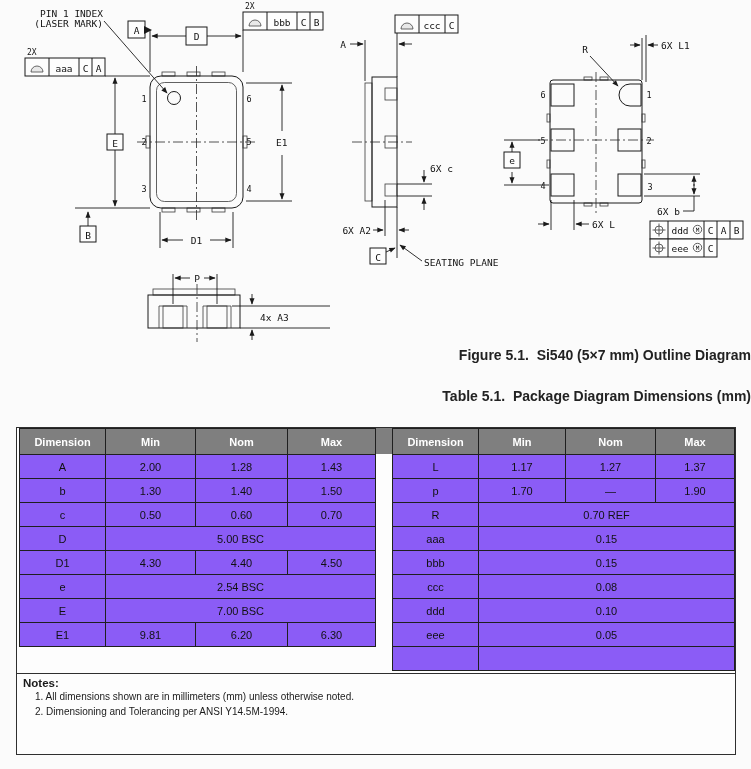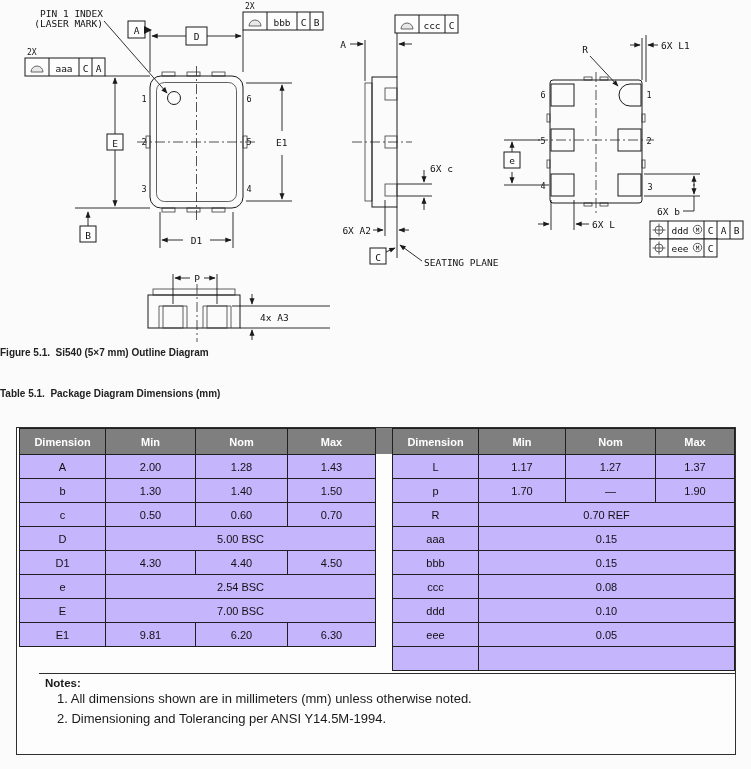--- a/index.html
+++ b/index.html
@@ -15,46 +15,46 @@
   svg .cl{stroke:#2a2a2a;stroke-width:.8;fill:none;stroke-dasharray:10 3 2 3;}
   svg .dim{stroke:#1a1a1a;stroke-width:.9;fill:none;}
   svg text{font-family:"DejaVu Sans Mono",monospace;font-size:9.5px;fill:#111;}
   svg text.tp{font-size:8.5px;}
   svg text.ts{font-size:8px;}
   svg text.tm{font-size:6px;}
   svg .fcf{fill:#fdfdfd;stroke:#1a1a1a;stroke-width:1;}
   svg .dbox{fill:#fdfdfd;stroke:#1a1a1a;stroke-width:1;}
   svg .dome{fill:#e8e8e8;stroke:#444;stroke-width:.8;}
   .caption{
-    position:absolute;left:0;width:751px;text-align:left;
-    font-size:10px;font-weight:bold;color:#222;
+    position:absolute;left:0;width:751px;text-align:right;
+    font-size:14px;font-weight:bold;color:#222;
   }
   #figcap{top:347px;}
   #tabcap{top:388px;}
   .tbl-wrap{
     position:absolute;left:16px;top:427px;width:720px;height:328px;
     border:1px solid #2f2f2f;background:#fdfdfd;box-sizing:border-box;
   }
   .tables{display:flex;align-items:flex-start;padding:0 2px;}
-  .dim-table{border-collapse:collapse;table-layout:fixed;background:#c4b5fd;}
+  .dim-table{border-collapse:collapse;table-layout:fixed;background:#8b5cf6;}
   .dim-table th{
     background:#7f7f7f;color:#fff;font-size:11px;font-weight:bold;
     border:1px solid #1f1f1f;height:25px;padding:0;
   }
   .dim-table td{
     border:1px solid #1f1f1f;height:23px;text-align:center;
     font-size:11px;color:#111;padding:0 2px;
   }
   .t-left{width:356px;}
   .t-right{width:342px;}
   .gap{width:16px;flex:none;}
   .gap-head{height:26px;background:#7f7f7f;}
-  .notes{border-top:1px solid #2f2f2f;margin-top:2px;padding:3px 6px 0 6px;margin-left:22px;}
+  .notes{border-top:1px solid #2f2f2f;margin-top:2px;padding:3px 6px 0 6px;}
   .notes-heading{font-size:11.5px;font-weight:bold;}
-  .notes-item{font-size:13px;margin-left:12px;line-height:1.5;}
+  .notes-item{font-size:10px;margin-left:12px;line-height:1.5;}
 </style>
 </head>
 <body>
 
 <svg class="drawing" width="751" height="345" viewBox="0 0 751 345">
   <defs>
     <marker id="ah" viewBox="0 0 10 10" refX="9" refY="5" markerWidth="9" markerHeight="7" orient="auto">
       <path d="M0,1 L10,5 L0,9 z" fill="#1a1a1a"></path>
     </marker>
     <pattern id="hatch" width="4.5" height="4.5" patternUnits="userSpaceOnUse" patternTransform="rotate(45)">

